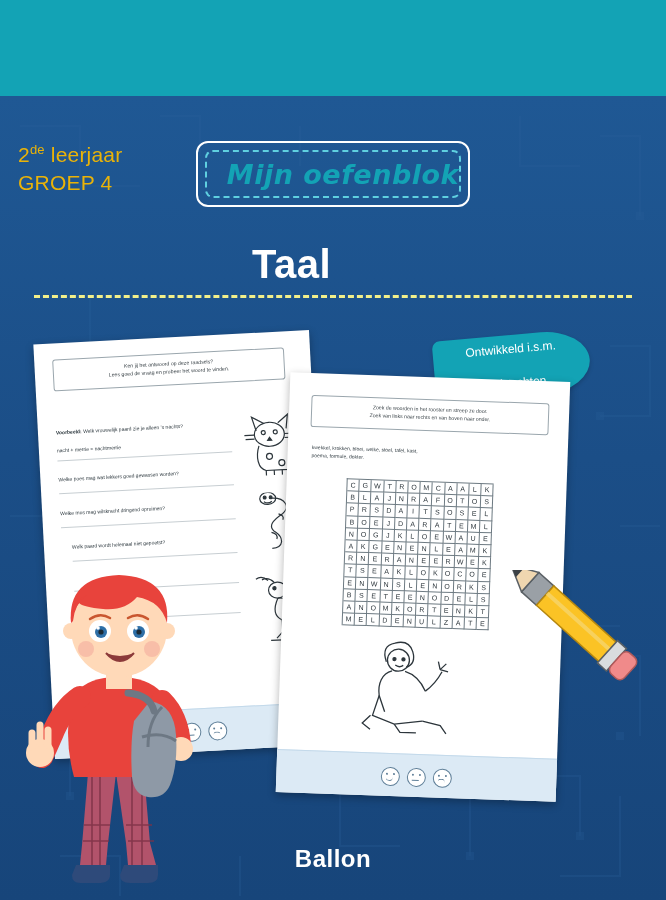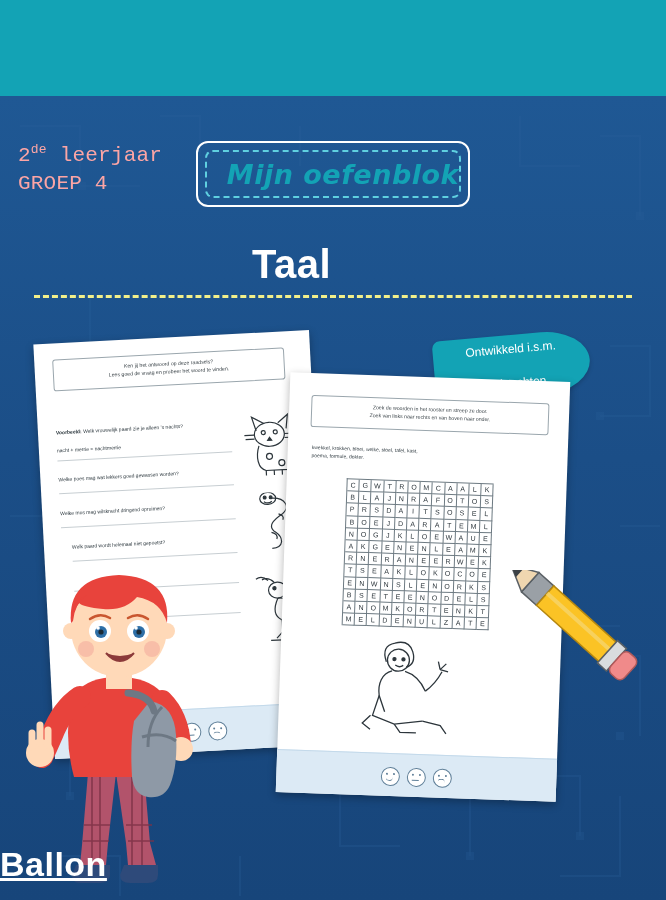--- a/index.html
+++ b/index.html
@@ -35,26 +35,25 @@
   .pattern {
     position: absolute;
     left: 0; top: 0; right: 0; bottom: 0;
     opacity: 0.5;
   }
   
   .grade {
     position: absolute;
     left: 18px;
     top: 136px;
-    color: #fca5a5;
+    color: #eab308;
     font-size: 21px;
     line-height: 28px;
     font-weight: 400;
     letter-spacing: 0.2px;
-    font-family: Liberation Mono, monospace;
   }
   .grade .sup {
     font-size: 13px;
     vertical-align: super;
   }
   .grade .line2 {
     display: block;
     font-size: 21px;
   }
   
@@ -258,26 +257,25 @@
     top: 525px;
     width: 215px;
     height: 360px;
   }
   
   .logo {
     position: absolute;
     left: 0;
     top: 845px;
     width: 666px;
-    text-align: left;
+    text-align: center;
     color: #ffffff;
-    font-size: 34px;
+    font-size: 24px;
     font-weight: bold;
     letter-spacing: 0.5px;
-    text-decoration: underline;
   }
 </style>
 </head>
 <body>
 
 <div id="cover">
 
   <div class="top-band"></div>
 
   <div class="blue-field">

